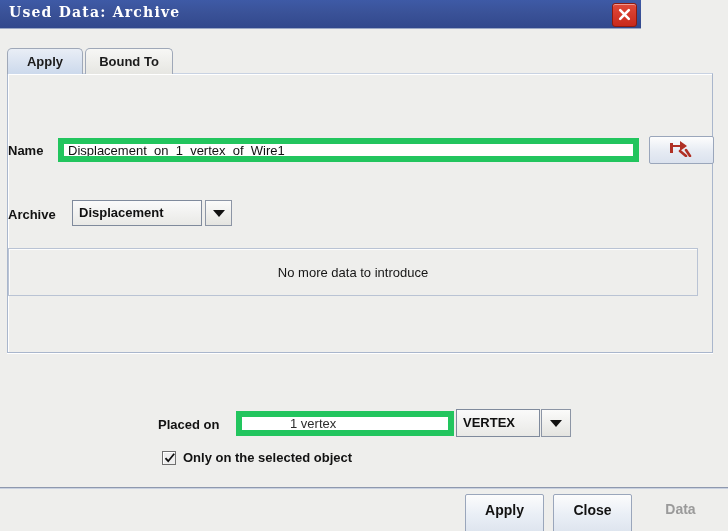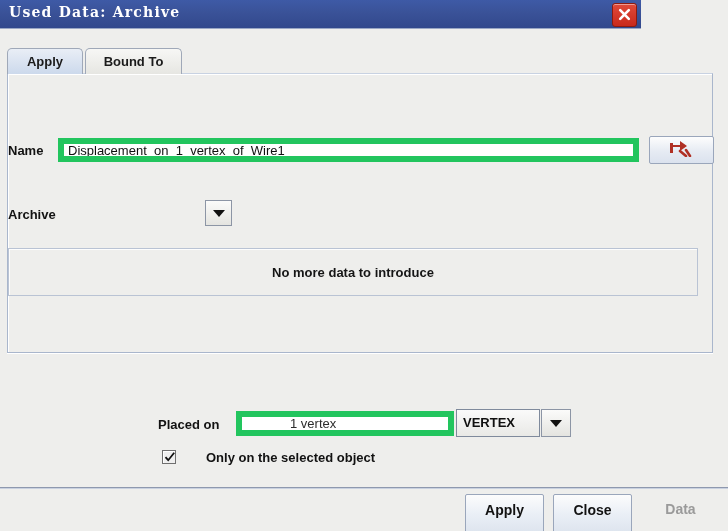--- a/index.html
+++ b/index.html
@@ -73,21 +73,21 @@
     white-space: nowrap;
   }
   .tab.selected {
     left: 0px;
     width: 76px;
     background: linear-gradient(to bottom, #e9eef6 0%, #ccd9ec 100%);
     z-index: 3;
   }
   .tab.unselected {
     left: 78px;
-    width: 97px;
+    width: 88px;
     background: linear-gradient(to bottom, #f7f7f5 0%, #e6e6e2 100%);
     z-index: 2;
   }
 
   
   .define-panel {
     position: absolute;
     left: 7px; top: 73px;
     width: 706px; height: 280px;
     box-sizing: border-box;
@@ -184,21 +184,21 @@
     box-sizing: border-box;
     background: #eeeeec;
     border: 1px solid #b9c3d4;
     box-shadow: inset 1px 1px 0 #fdfdfd;
     display: flex;
     align-items: center;
     justify-content: center;
   }
   .message-text {
     font-size: 13px;
-    font-weight: bold;
+    font-weight: normal;
     color: #151515;
   }
 
   
   .placed-label { left: 158px; top: 417px; }
   .placed-input {
     position: absolute;
     left: 236px; top: 411px;
     width: 218px; height: 25px;
     line-height: 23px;
@@ -206,23 +206,22 @@
     padding-left: 48px;
   }
   .vertex-combo { left: 456px; top: 409px; width: 84px; height: 28px; line-height: 26px; }
   .vertex-combo-arrow { left: 541px; top: 409px; width: 30px; height: 28px; }
 
   
   .check-row {
     position: absolute;
     left: 162px; top: 450px;
     display: flex;
-    align-items: flex-start;
-    cursor: pointer;
-    gap: 23px;
+    align-items: center;
+    cursor: pointer;
   }
   .checkbox {
     position: relative;
     width: 14px; height: 14px;
     box-sizing: border-box;
     background: #efefef;
     border: 1px solid #6f6f6f;
     box-shadow: inset 1px 1px 0 #ffffff;
     flex: 0 0 auto;
   }
@@ -299,20 +298,21 @@
       <svg width="28" height="18" viewBox="0 0 28 18">
         <path d="M5 6 h7 v-4 l7 5 -7 5 v-4 h-7 z" fill="#b03024"></path>
         <rect x="2" y="4" width="3" height="10" fill="#b03024"></rect>
         <path d="M12 12 l6 5" stroke="#b03024" stroke-width="2.6" stroke-linecap="round"></path>
         <path d="M18 11 l4 6" stroke="#b03024" stroke-width="2.6" stroke-linecap="round"></path>
       </svg>
     </span>
   </div>
 
   <div class="field-label archive-label row">Archive</div>
+  <div class="combo archive-combo">Displacement</div>
   <div class="combo-arrow archive-combo-arrow">
     <span class="tri"></span>
   </div>
 
   <div class="message-panel">
     <span class="message-text">No more data to introduce</span>
   </div>
 
   <div class="field-label placed-label row">Placed on</div>
   <input class="textinput placed-input" type="text" value="1 vertex" style="">

